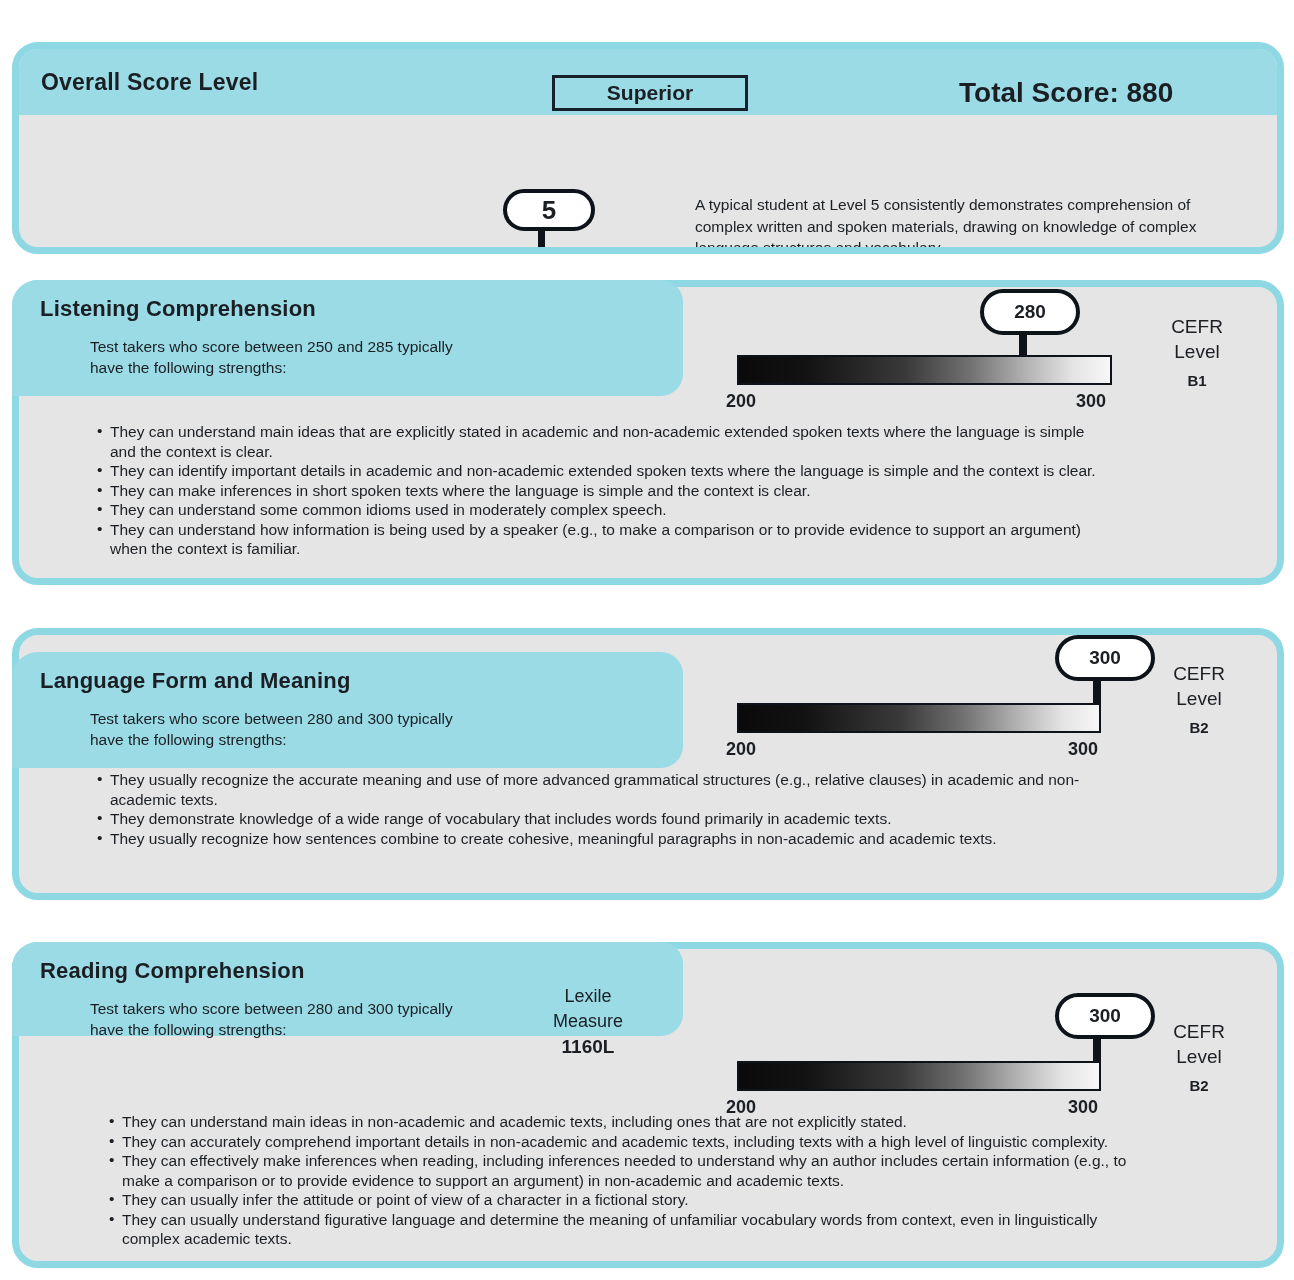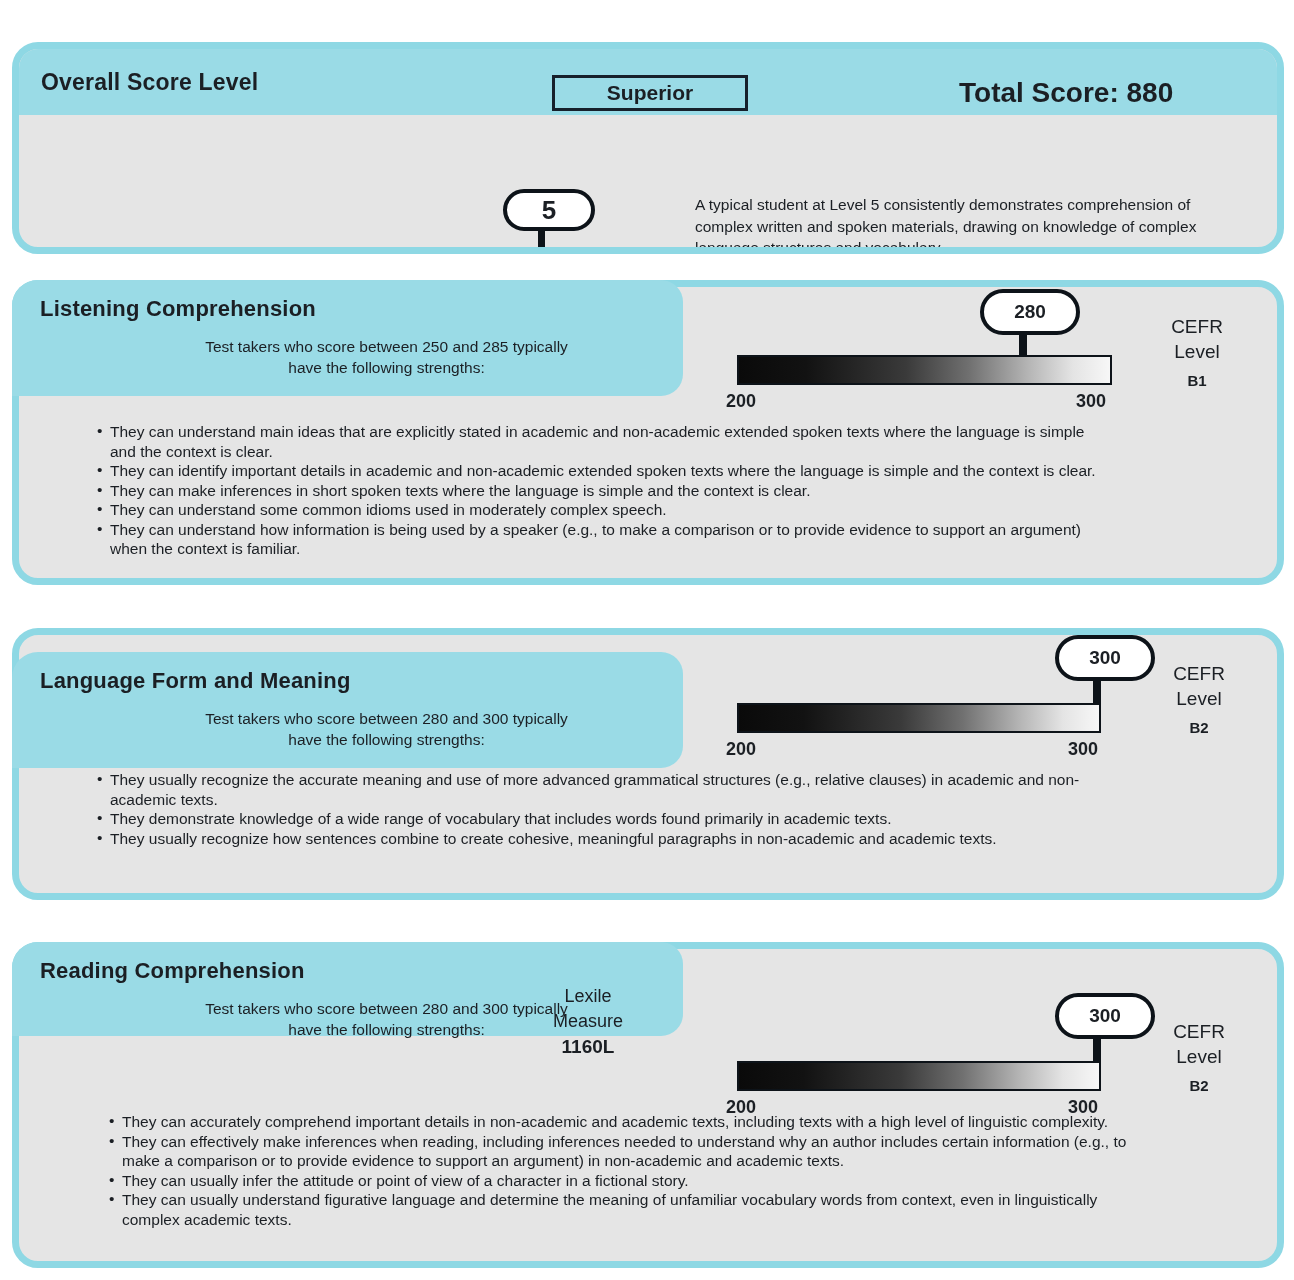--- a/index.html
+++ b/index.html
@@ -105,21 +105,20 @@
     margin: 16px 0 0 28px;
     letter-spacing: .2px;
     white-space: nowrap;
   }
   .sec-sub {
     font-size: 15.5px;
     line-height: 21px;
     margin: 14px 0 0 78px;
     padding-bottom: 22px;
     white-space: pre-line;
-    text-align: center;
   }
 
   .lexile-block {
     position: absolute;
     right: 60px;
     top: 42px;
     text-align: center;
     line-height: 25px;
     font-size: 18px;
   }
@@ -347,20 +346,21 @@
     <div class="scale-min" style="left:707px; top:148px;">200</div>
     <div class="scale-max" style="left:1049px; top:148px;">300</div>
 
     <div class="cefr-block" style="left:1130px; top:70px; width:100px;">
       <div>CEFR</div>
       <div>Level</div>
       <div class="cefr-lvl">B2</div>
     </div>
 
     <ul class="bullets" id="bullets-2" style="left:90px; top:163px; width:1020px;">
+        <li>They can understand main ideas in non-academic and academic texts, including ones that are not explicitly stated.</li>
         <li>They can accurately comprehend important details in non-academic and academic texts, including texts with a high level of linguistic complexity.</li>
         <li>They can effectively make inferences when reading, including inferences needed to understand why an author includes certain information (e.g., to make a comparison or to provide evidence to support an argument) in non-academic and academic texts.</li>
         <li>They can usually infer the attitude or point of view of a character in a fictional story.</li>
         <li>They can usually understand figurative language and determine the meaning of unfamiliar vocabulary words from context, even in linguistically complex academic texts.</li>
       </ul>
   </div>
 
 </div>
 
 </body></html>

